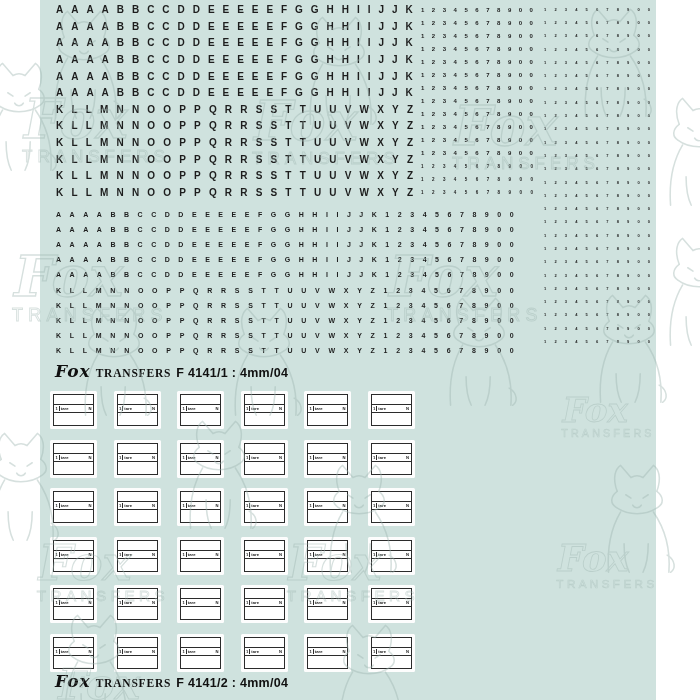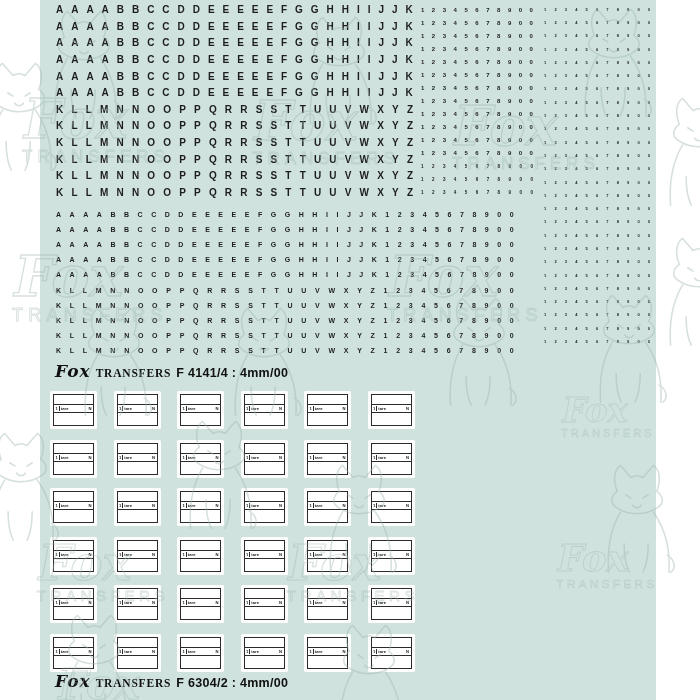--- a/index.html
+++ b/index.html
@@ -1279,21 +1279,21 @@
           <span>9</span>
           <span>0</span>
           <span>0</span>
         </div>
       </div>
     </div>
 
   <div class="caption" style="left:55px;top:361px;">
     <span class="brand-script">Fox</span>
     <span class="brand-caps">TRANSFERS</span>
-    <span class="caption-code">F 4141/4 : 4mm/00</span>
+    <span class="caption-code">F 4141/1 : 4mm/04</span>
   </div>
 
   <div class="panel-grid">
       <div class="panel-halo" style="left: 50px; top: 391px; width: 47px; height: 38px;">
         <div class="panel-box">
           <div class="band-top"></div>
           <div class="band-mid">
             <span class="p-left">
               <span>1</span>
               <span class="p-div"></span>
@@ -1792,21 +1792,21 @@
             <span>N</span>
           </div>
           <div class="band-bot"></div>
         </div>
       </div>
     </div>
 
   <div class="caption" style="left:55px;top:671px;">
     <span class="brand-script">Fox</span>
     <span class="brand-caps">TRANSFERS</span>
-    <span class="caption-code">F 6304/2 : 4mm/00</span>
+    <span class="caption-code">F 4141/2 : 4mm/04</span>
   </div>
 
   <svg class="wm" viewBox="0 0 700 700">
     <defs>
       <symbol id="wm-fox" viewBox="0 0 90 130">
         <g fill="none" stroke="currentColor" stroke-width="1.8" stroke-linecap="round">
           <path d="M22 34 C16 18 20 8 26 4 L38 18 C43 15 47 15 52 18 L64 4 C70 8 74 18 68 34"></path>
           <path d="M22 34 C14 40 14 48 20 52 C28 58 38 60 45 60 C52 60 62 58 70 52 C76 48 76 40 68 34"></path>
           <path d="M32 38 l6 4 M58 38 l-6 4"></path>
           <path d="M40 50 C42 54 48 54 50 50"></path>

